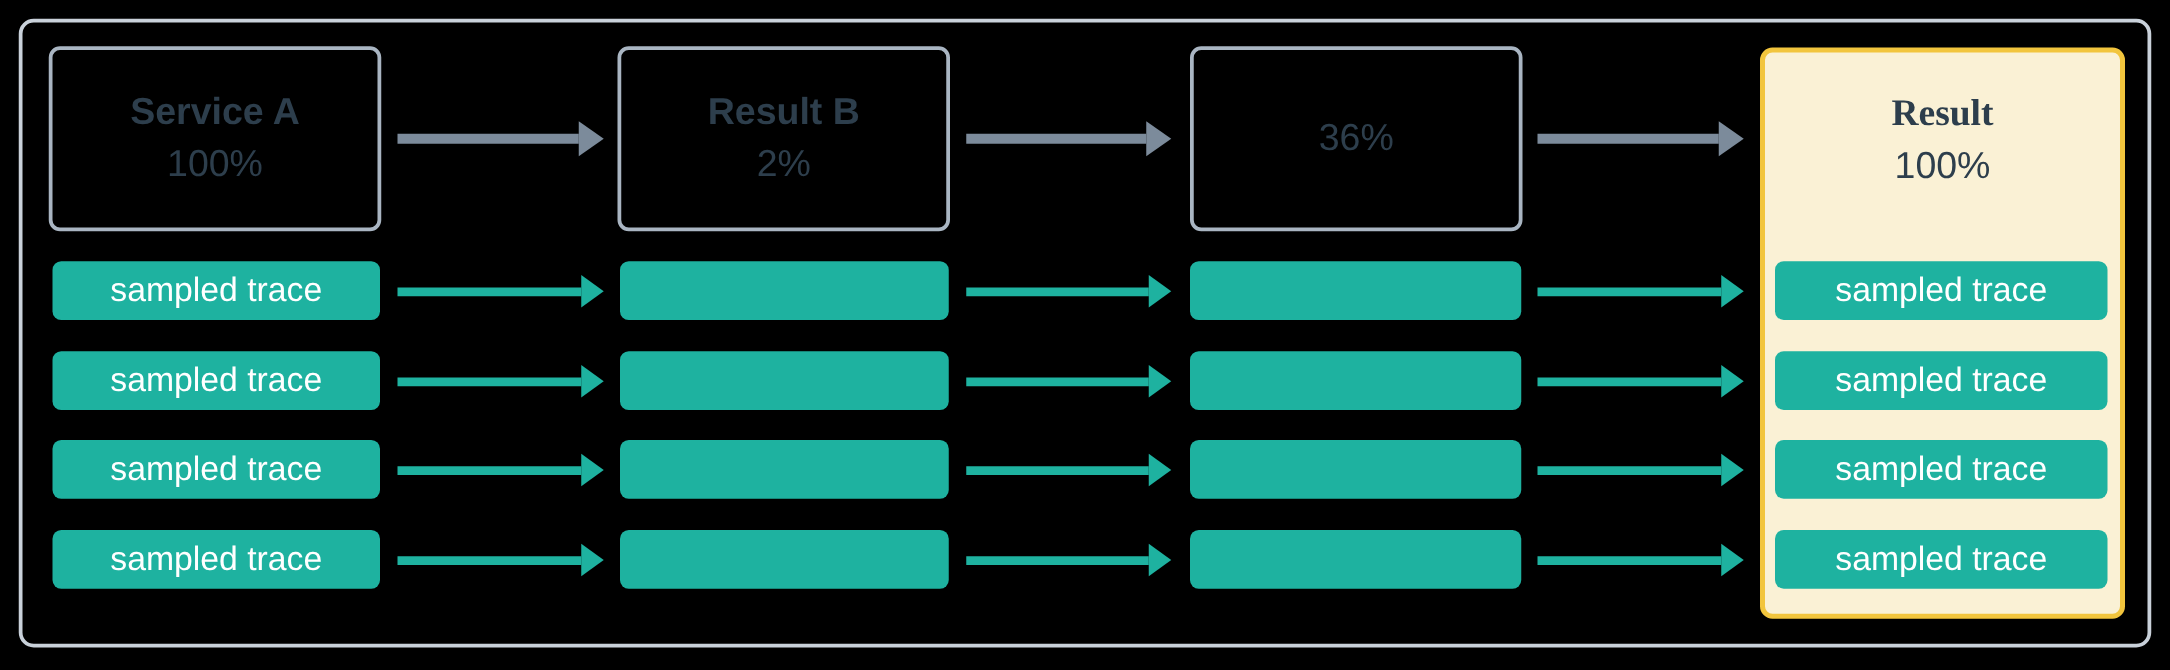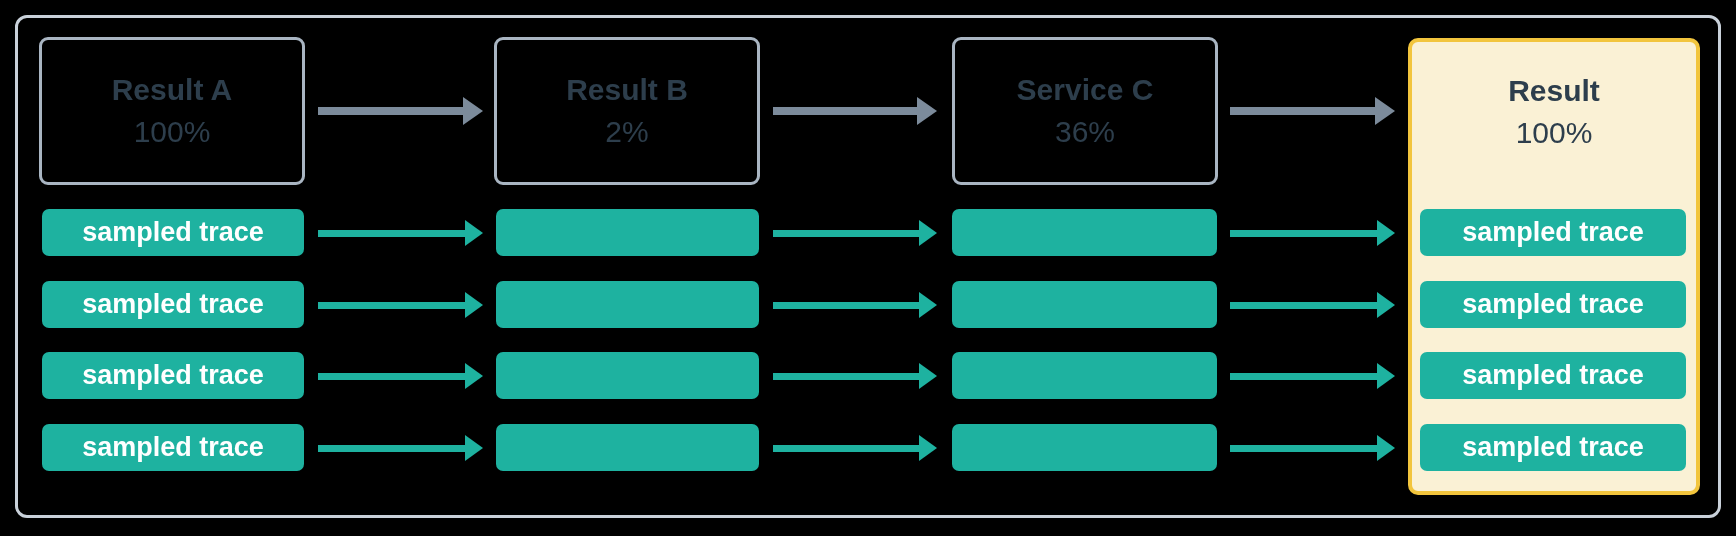--- a/index.html
+++ b/index.html
@@ -33,26 +33,26 @@
   .result-box{
     position:absolute;left:1408px;top:38px;width:292px;height:457px;box-sizing:border-box;
     background:var(--result-bg);
     border:4px solid var(--result-border);border-radius:10px;
   }
   .result-header{
     position:absolute;left:1408px;top:38px;width:292px;height:148px;
     display:flex;flex-direction:column;align-items:center;justify-content:center;
     color:var(--text-dark);
   }
-  .result-header .title{font-size:30px;font-weight:bold;line-height:42px;}
+  .result-header .title{font-size:30px;font-weight:bold;line-height:42px;font-family:Liberation Serif, serif;}
   .result-header .pct{font-size:30px;font-weight:normal;line-height:42px;}
   .bar{
     position:absolute;height:47px;background:var(--teal);border-radius:7px;
     display:flex;align-items:center;justify-content:center;
-    color:var(--bar-text);font-size:27px;font-weight:700;
+    color:var(--bar-text);font-size:27px;font-weight:400;
   }
   .row1{top:209px;} .row2{top:281px;} .row3{top:352px;} .row4{top:424px;}
   .col-a{left:42px;width:262px;}
   .col-b{left:496px;width:263px;}
   .col-c{left:952px;width:265px;}
   .col-r{left:1420px;width:266px;}
   .arrow{position:absolute;display:flex;align-items:center;}
   .arrow .shaft{flex:1;}
   .arrow .head{width:0;height:0;}
   .arrow-gray{height:28px;}
@@ -73,29 +73,28 @@
 <div class="canvas">
   <div class="frame"></div>
 
   <div class="result-box"></div>
   <div class="result-header">
     <div class="title">Result</div>
     <div class="pct">100%</div>
   </div>
 
   <div class="service-box box-a">
-    <div class="title">Result A</div>
+    <div class="title">Service A</div>
     <div class="pct">100%</div>
   </div>
   <div class="service-box box-b">
     <div class="title">Result B</div>
     <div class="pct">2%</div>
   </div>
   <div class="service-box box-c">
-    <div class="title">Service C</div>
     <div class="pct">36%</div>
   </div>
 
   <div class="arrow arrow-gray gap1">
       <div class="shaft"></div>
       <div class="head"></div>
     </div>
   <div class="arrow arrow-gray gap2">
       <div class="shaft"></div>
       <div class="head"></div>

